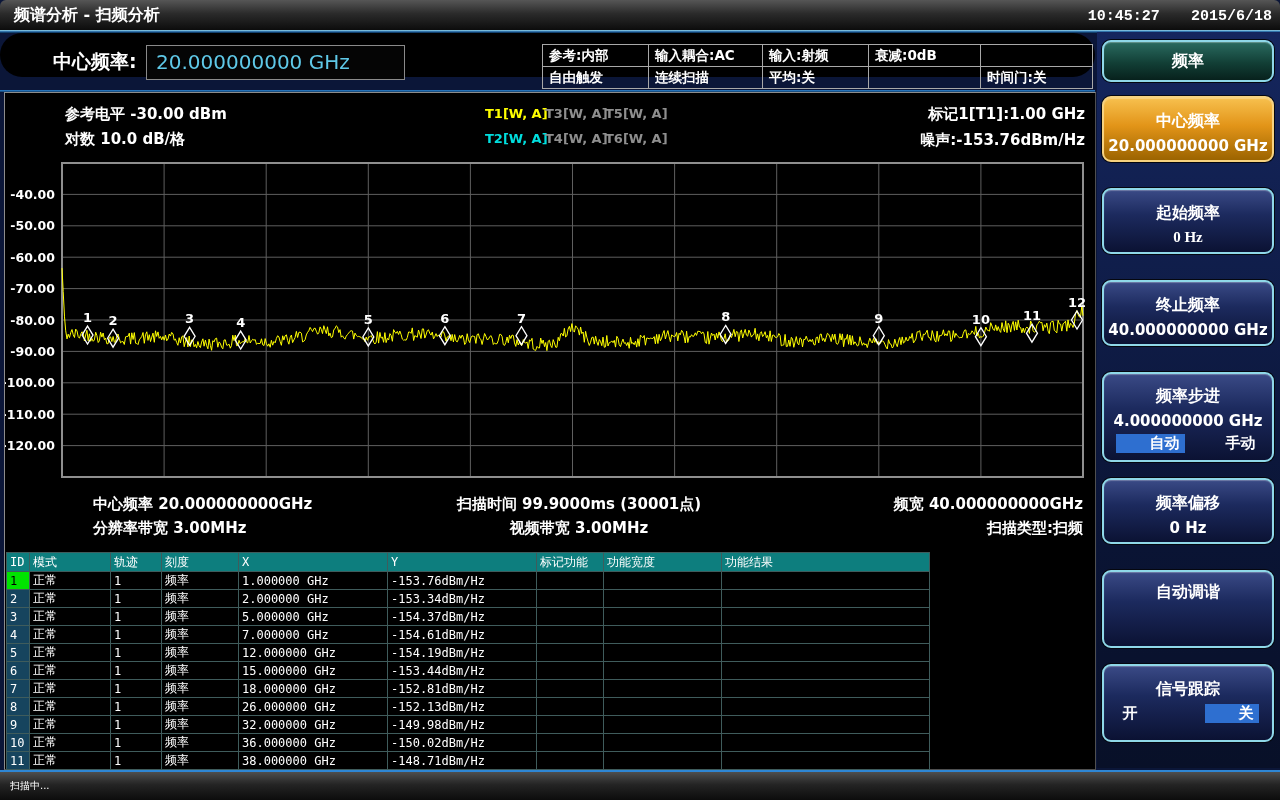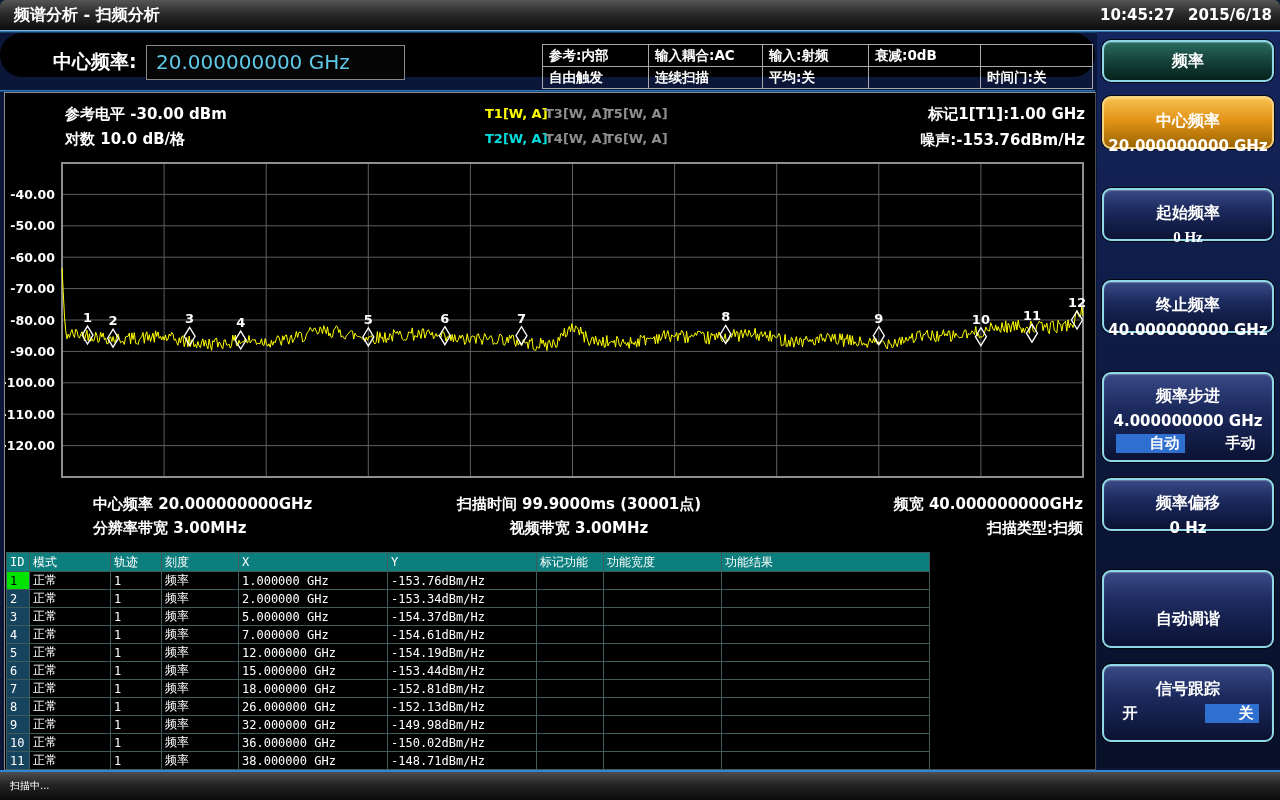--- a/index.html
+++ b/index.html
@@ -8,21 +8,21 @@
     background:#0b1638;
     font-family:"DejaVu Sans","Liberation Sans",sans-serif;
     color:#fff;-webkit-font-smoothing:antialiased;
   }
   
   .titlebar{position:absolute;left:0;top:0;width:1280px;height:30px;
     background:linear-gradient(#565656,#2b2b2b 45%,#0c0c0c);
     border-radius:6px 6px 0 0;}
   .titlebar .ttl{position:absolute;left:14px;top:0;line-height:30px;font-size:16px;font-weight:bold;}
   .titlebar .clock{position:absolute;right:8px;top:0;line-height:30px;font-size:15px;font-weight:bold;}
-  .titlebar .clock span{margin-left:8px;}
+  .titlebar .clock span{margin-left:26px;font-family:Liberation Mono, monospace;}
   .blue1{position:absolute;left:0;top:30px;width:1280px;height:3px;
     background:linear-gradient(#9adcf0,#1d5f9e 60%,#0a2a4a);}
   
   .hdr{position:absolute;left:0;top:33px;width:1095px;height:44px;background:#000;border-radius:28px;}
   .hdr .cf-label{position:absolute;left:53px;top:16px;font-size:19px;font-weight:bold;}
   .hdr .cf-box{position:absolute;left:146px;top:12px;width:248px;height:33px;
     border:1px solid #8a8a8a;background:#050505;
     color:#5fc9e8;font-size:20px;line-height:32px;padding-left:9px;}
   .sgrid{position:absolute;left:542px;top:11px;width:551px;height:45px;
     border:1px solid #a8a8a8;box-sizing:border-box;display:grid;
@@ -53,34 +53,34 @@
     font-family:"DejaVu Sans Mono","Liberation Mono",monospace;font-size:12px;}
   .mtable th{background:#0d7e7e;color:#fff;font-weight:normal;text-align:left;height:18px;
     padding:0 0 0 3px;border:1px solid #3f5c5c;white-space:nowrap;overflow:hidden;}
   .mtable td{color:#fff;height:15px;padding:0 0 0 3px;border:1px solid #3f5c5c;
     white-space:nowrap;overflow:hidden;}
   .mtable td.idc{background:#16445e;}
   .mtable td.idc.sel{background:#00e400;color:#000;}
   
   .sidebar{position:absolute;left:1097px;top:32px;width:183px;height:736px;
     background:linear-gradient(180deg,#15265e,#0a1434 70%,#081028);}
-  .btn{position:absolute;left:5px;width:172px;height:53px;box-sizing:border-box;
+  .btn{position:absolute;left:5px;width:172px;height:66px;box-sizing:border-box;
     border:2px solid #8fd8e8;border-radius:9px;text-align:center;
     background:linear-gradient(#3a4a86,#1c2a5e 40%,#0b1233);
     box-shadow:inset 0 1px 1px rgba(255,255,255,.28), 0 0 0 1px #05070f;}
   .btn .l1{font-size:16px;font-weight:bold;margin-top:13px;}
   .btn .l2{font-size:15px;font-weight:bold;margin-top:5px;}
   .btn.menu{top:8px;height:42px;background:linear-gradient(#2a6b60,#123f36 55%,#07211c);}
   .btn.menu .l1{margin-top:0;line-height:38px;}
   .btn.sel-orange{top:64px;border-color:#f7d27f;
     background:linear-gradient(#f7c04e,#e29418 45%,#9c6400);}
   .btn.b-start{top:156px;font-family:Liberation Serif, serif;} .btn.b-stop{top:248px;}
   .btn.b-step{top:340px;height:90px;} .btn.b-step .l1{margin-top:12px;}
   .btn.b-offset{top:446px;}
-  .btn.b-tune{top:538px;height:78px;} .btn.b-tune .l1{margin-top:37px;}
+  .btn.b-tune{top:538px;height:78px;} .btn.b-tune .l1{margin-top:10px;}
   .btn.b-track{top:632px;height:78px;}
   .tog{display:flex;justify-content:center;gap:36px;font-size:15px;font-weight:bold;margin-top:4px;}
   .tog.wide{gap:62px;}
   .tog .opt{padding:0 5px;}
   .tog .opt.on{background:#2e6fd0;padding-left:34px;}
   
   .statusbar{position:absolute;left:0;top:770px;width:1280px;height:30px;
     background:linear-gradient(#4e4e4e,#242424 45%,#0c0c0c);
     border-top:2px solid #2e86d4;box-sizing:border-box;}
   .statusbar .st{position:absolute;left:10px;line-height:27px;font-size:10px;}

